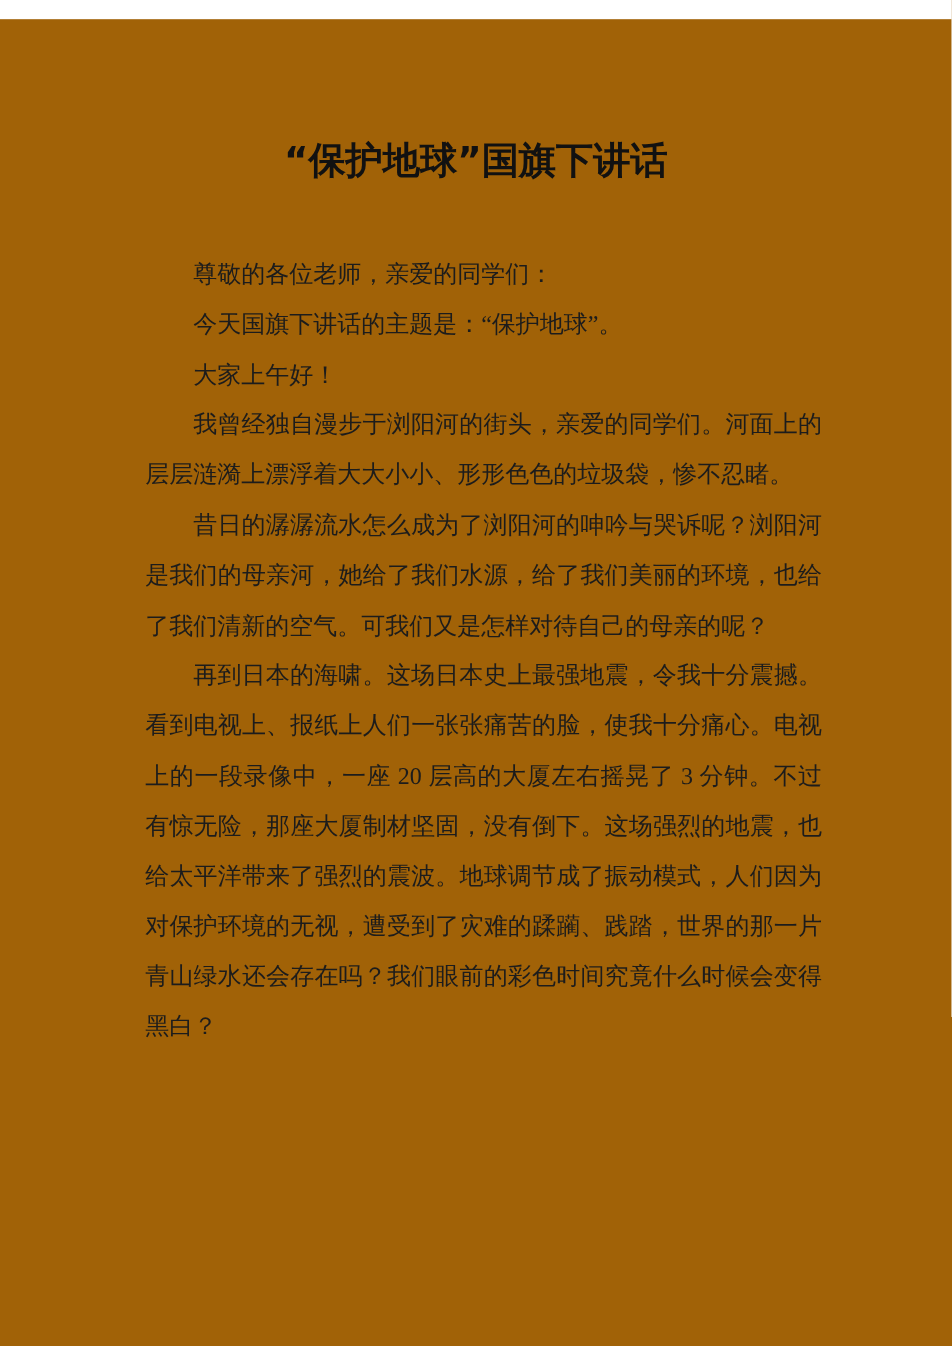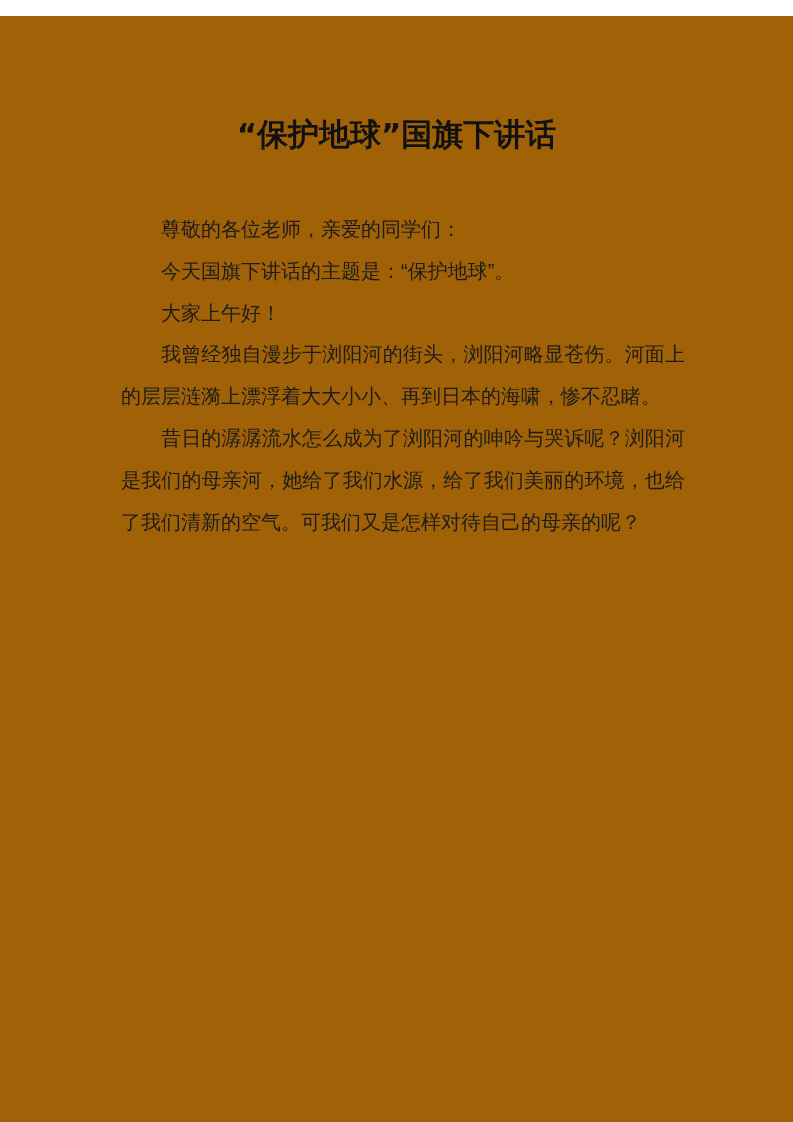--- a/index.html
+++ b/index.html
@@ -33,21 +33,21 @@
       line-height: 44px;
       letter-spacing: 0px;
       color: #111111;
       margin: 0;
     }
     .body {
       position: absolute;
       top: 193px;
       left: 121px;
       width: 564px;
-      font-family: Liberation Sans, sans-serif;
+      font-family: Liberation Serif, serif;
       font-size: 20px;
       line-height: 41.8px;
       color: #1c1c1c;
       text-align: justify;
     }
     .body p {
       margin: 0;
       padding: 0;
     }
     .body p.indent {
@@ -57,16 +57,17 @@
 </head>
 <body>
 
 <div class="page">
   <h1 class="title">“保护地球”国旗下讲话</h1>
 
   <div class="body">
     <p class="indent">尊敬的各位老师，亲爱的同学们：</p>
     <p class="indent">今天国旗下讲话的主题是：“保护地球”。</p>
     <p class="indent">大家上午好！</p>
-    <p class="indent">我曾经独自漫步于浏阳河的街头，浏阳河略显苍伤。河面上的层层涟漪上漂浮着大大小小、再到日本的海啸，惨不忍睹。</p>
+    <p class="indent">我曾经独自漫步于浏阳河的街头，亲爱的同学们。河面上的层层涟漪上漂浮着大大小小、形形色色的垃圾袋，惨不忍睹。</p>
     <p class="indent">昔日的潺潺流水怎么成为了浏阳河的呻吟与哭诉呢？浏阳河是我们的母亲河，她给了我们水源，给了我们美丽的环境，也给了我们清新的空气。可我们又是怎样对待自己的母亲的呢？</p>
+    <p class="indent">再到日本的海啸。这场日本史上最强地震，令我十分震撼。看到电视上、报纸上人们一张张痛苦的脸，使我十分痛心。电视上的一段录像中，一座 20 层高的大厦左右摇晃了 3 分钟。不过有惊无险，那座大厦制材坚固，没有倒下。这场强烈的地震，也给太平洋带来了强烈的震波。地球调节成了振动模式，人们因为对保护环境的无视，遭受到了灾难的蹂躏、践踏，世界的那一片青山绿水还会存在吗？我们眼前的彩色时间究竟什么时候会变得黑白？</p>
   </div>
 </div>
 
 </body></html>

